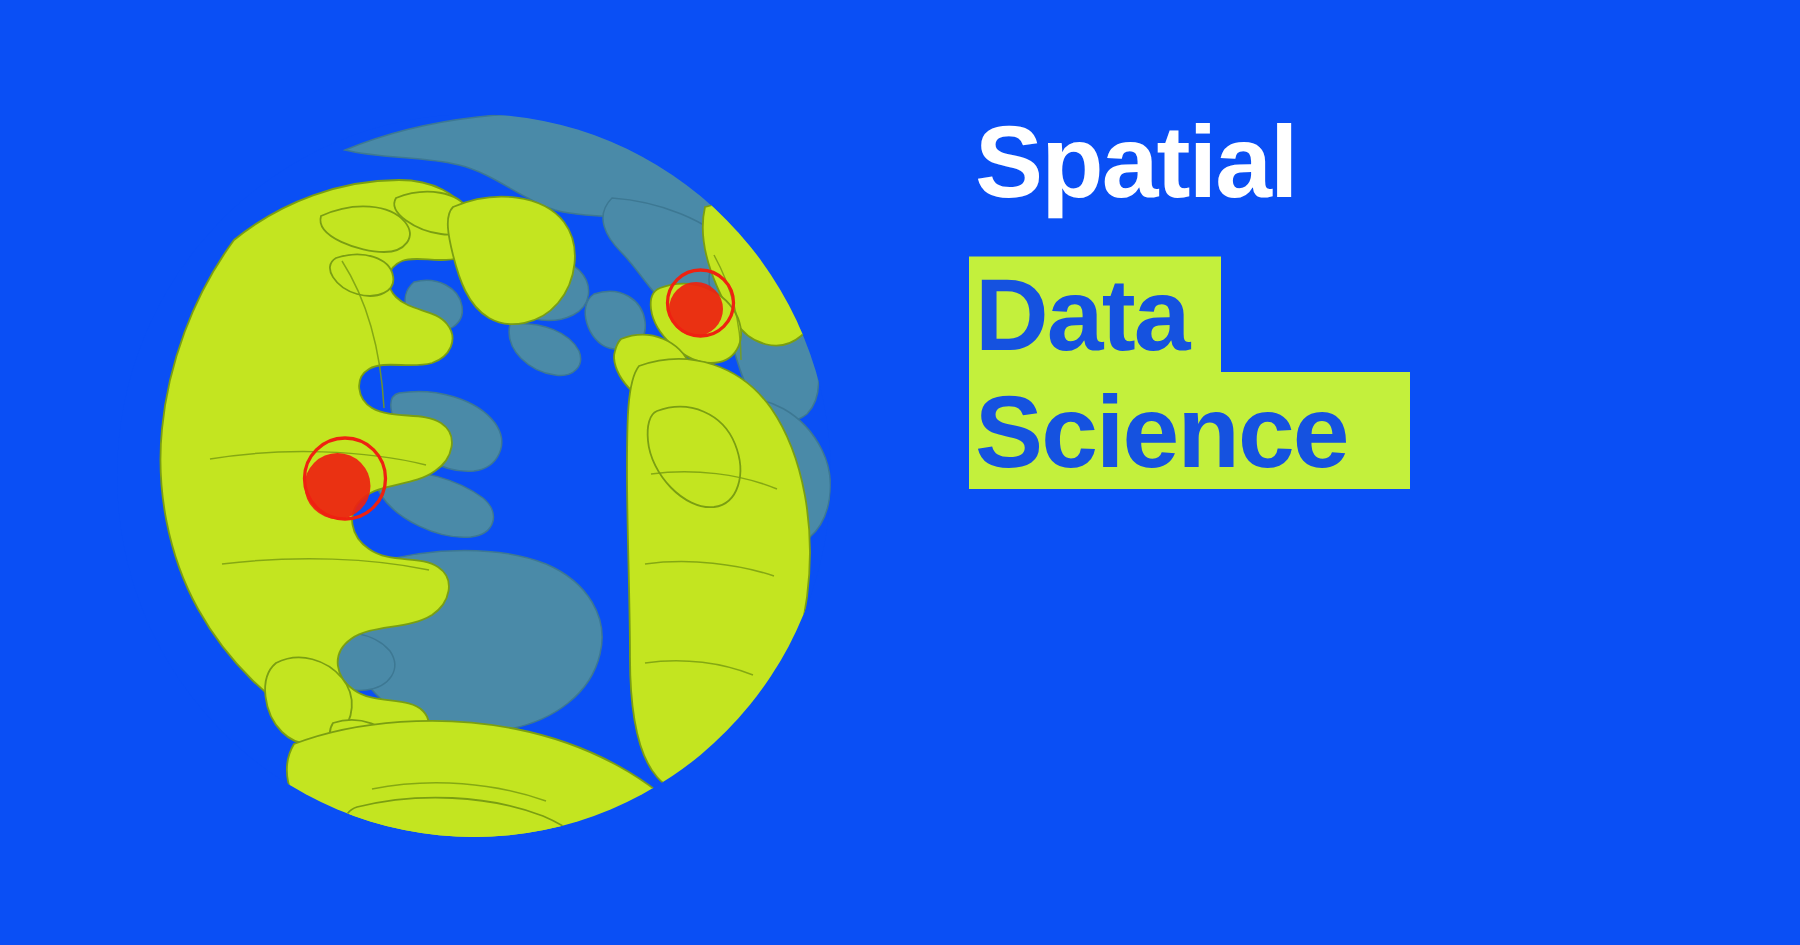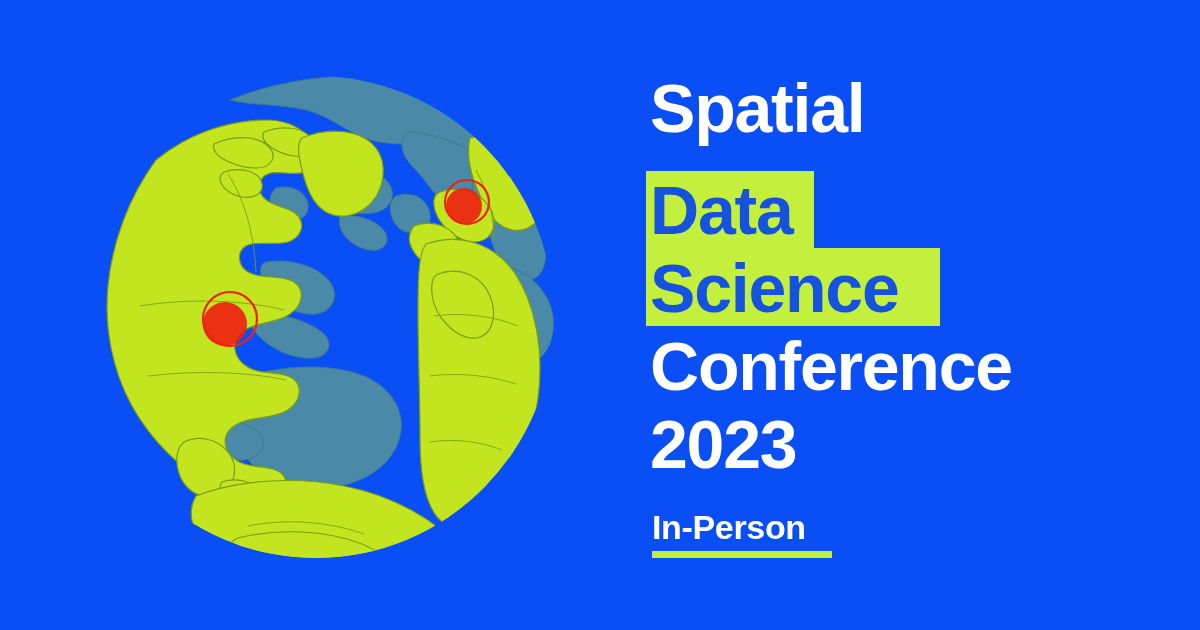--- a/index.html
+++ b/index.html
@@ -263,24 +263,18 @@
 
     <div id="hl-data"></div>
     <div id="hl-science"></div>
 
     <div id="line-spatial" class="headline-line">Spatial</div>
 
     <div id="line-data" class="headline-line">Data</div>
 
     <div id="line-science" class="headline-line">Science</div>
 
-    <div id="line-conference" class="headline-line">Conference</div>
-
-    <div id="line-year" class="headline-line">2023</div>
-
-    <div id="subline-wrap">
-      <div id="line-inperson">In-Person</div>
-      <div id="inperson-rule"></div>
-    </div>
+
+
 
   </div>
 
 </div>
 
 </body></html>

